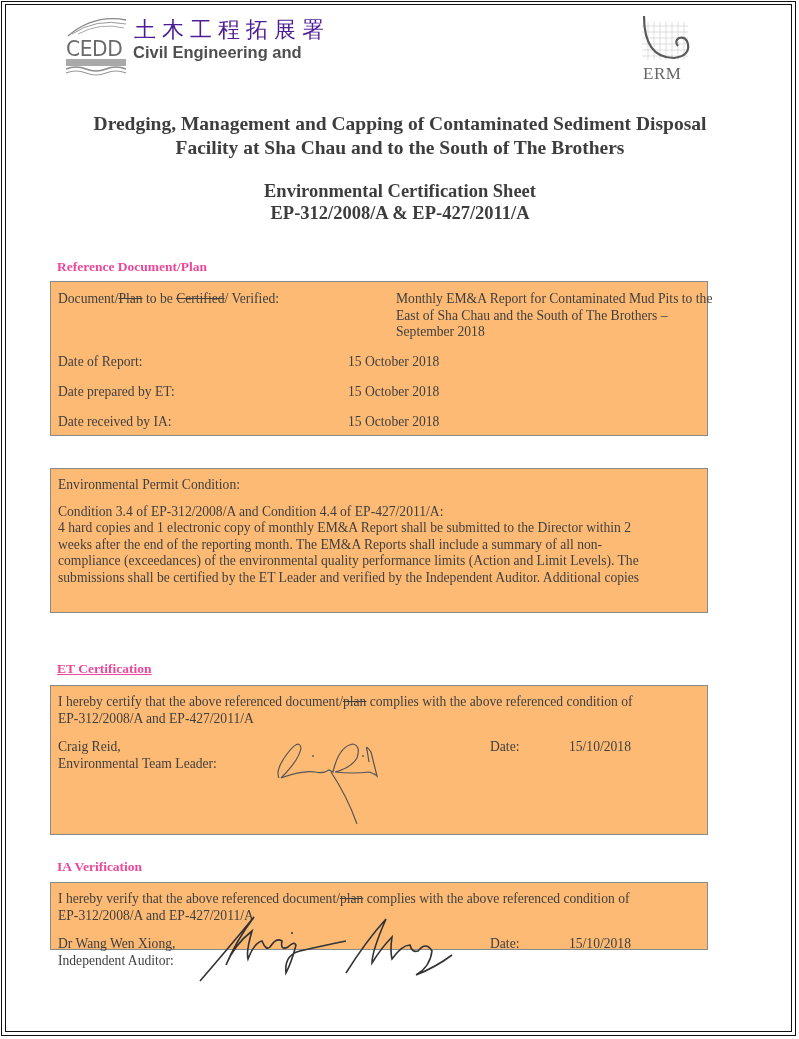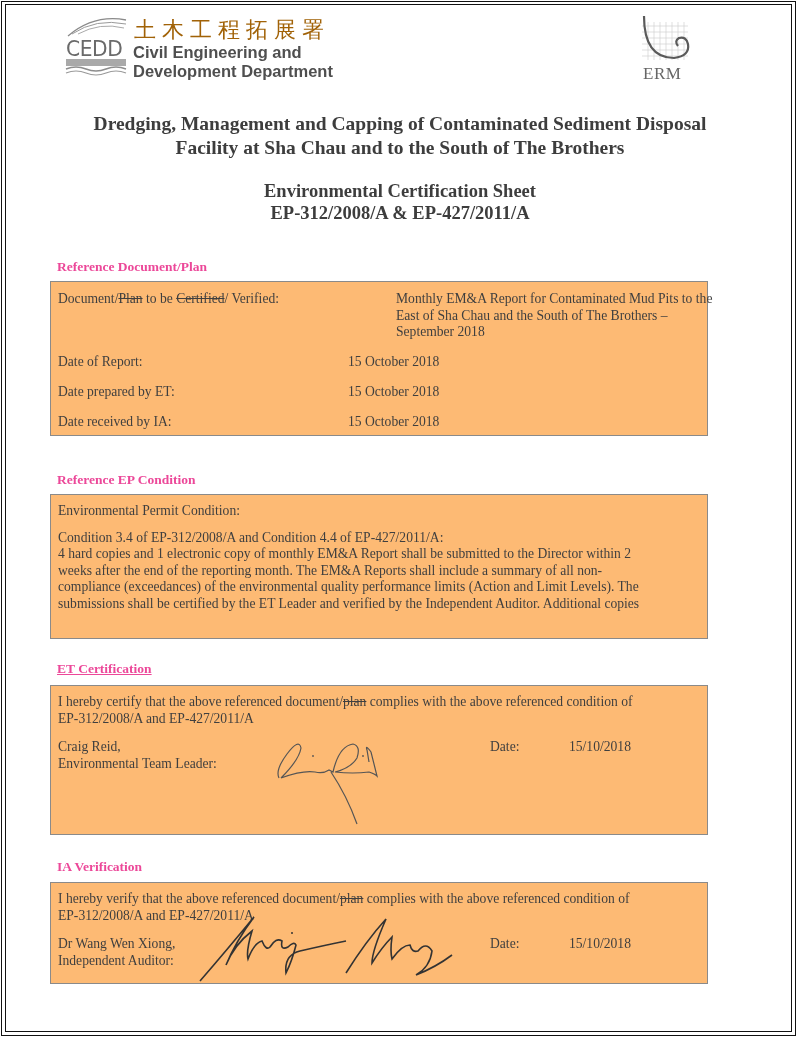--- a/index.html
+++ b/index.html
@@ -18,21 +18,21 @@
   
   .cedd-logo { position: absolute; left: 64px; top: 12px; width: 300px; height: 72px; }
   .cedd-mark { position: absolute; left: 0; top: 0; width: 64px; height: 66px; }
   .cedd-mark svg { width: 64px; height: 66px; }
   .cedd-letters {
     position: absolute; left: 2px; top: 24px;
     font-family: "DejaVu Sans", "Liberation Sans", sans-serif; font-size: 22px; color: #6a6a6a;
     letter-spacing: -0.5px; transform: scaleX(0.92); transform-origin: left;
   }
   .cedd-chinese {
-    position: absolute; left: 70px; top: 3px; font-size: 22px; color: #a16207;
+    position: absolute; left: 70px; top: 3px; font-size: 22px; color: #4c1d95;
     font-family: "DejaVu Sans", sans-serif; letter-spacing: 6px;
   }
   .cedd-name {
     position: absolute; left: 69px; top: 31px;
     font-family: "Liberation Sans", "DejaVu Sans", sans-serif; font-weight: bold;
     font-size: 16.5px; color: #4f4f4f; line-height: 19px;
   }
   .erm-logo { position: absolute; left: 640px; top: 14px; width: 56px; height: 72px; }
   .erm-logo svg { width: 56px; height: 50px; }
   .erm-text {
@@ -81,21 +81,20 @@
       <path d="M14 22 Q 36 10 60 16" stroke="#aaa" stroke-width="1" fill="none"></path>
       <rect x="2" y="47" width="60" height="7" fill="#a9a9a9"></rect>
       <path d="M2 57 Q 12 53 22 57 T 42 57 T 62 57" stroke="#8d8d8d" stroke-width="1.4" fill="none"></path>
       <path d="M2 61 Q 12 57 22 61 T 42 61 T 62 61" stroke="#9a9a9a" stroke-width="1.2" fill="none"></path>
     </svg>
   </div>
   <div class="cedd-letters">CEDD</div>
   <div class="cedd-chinese">土木工程拓展署</div>
   <div class="cedd-name">
     <div>Civil Engineering and</div>
-    <div>Development Department</div>
   </div>
 </div>
 
 <div class="erm-logo">
   <svg viewBox="0 0 56 50">
     <g stroke="#c9c9c9" stroke-width="0.6">
       <line x1="2" y1="12" x2="48" y2="12"></line>
         <line x1="2" y1="18" x2="48" y2="18"></line>
       <line x1="2" y1="24" x2="48" y2="24"></line>
         <line x1="2" y1="30" x2="48" y2="30"></line>
@@ -135,21 +134,21 @@
   </div>
   <div class="row txt" style="top:72px;">Date of Report:</div>
   <div class="val txt" style="top:72px;">15 October 2018</div>
   <div class="row txt" style="top:102px;">Date prepared by  ET:</div>
   <div class="val txt" style="top:102px;">15 October 2018</div>
   <div class="row txt" style="top:132px;">Date received by IA:</div>
   <div class="val txt" style="top:132px;">15 October 2018</div>
 </div>
 
 <div class="section-heading" style="top:472px;">Reference EP Condition</div>
-<div class="box" style="top:494px; height:145px;padding-left:8px;">
+<div class="box" style="top:468px; height:145px;padding-left:8px;">
   <div class="para txt" style="top:8px;">Environmental Permit Condition:</div>
   <div class="para txt" style="top:35px;">Condition 3.4 of EP-312/2008/A and Condition 4.4 of EP-427/2011/A:</div>
   <div class="para txt" style="top:51px;">
     <div>4 hard copies and 1 electronic copy of monthly EM&amp;A Report shall be submitted to the Director within 2</div>
     <div>weeks after the end of the reporting month. The EM&amp;A Reports shall include a summary of all non-</div>
     <div>compliance (exceedances) of the environmental quality performance limits (Action and Limit Levels). The</div>
     <div>submissions shall be certified by the ET Leader and verified by the Independent Auditor. Additional copies</div>
   </div>
 </div>
 
@@ -167,21 +166,21 @@
     <path d="M6 38 Q 2 30 14 14 Q 26 -2 28 8 Q 26 20 8 38 Q 30 30 42 32 Q 50 34 56 30 L 60 32 Q 66 6 80 4 Q 88 6 84 18 Q 78 28 62 32 Q 80 34 96 32 Q 102 34 104 36 L 98 12 Q 92 4 94 10 L 96 22" stroke="#555" stroke-width="1.2" fill="none"></path>
     <path d="M58 32 Q 74 56 84 84" stroke="#555" stroke-width="1.2" fill="none"></path>
     <circle cx="40" cy="16" r="0.9" fill="#555"></circle>
     <circle cx="90" cy="16" r="0.9" fill="#555"></circle>
   </svg>
   <div class="txt" style="position:absolute; left:439px; top:53px;">Date:</div>
   <div class="txt" style="position:absolute; left:518px; top:53px;">15/10/2018</div>
 </div>
 
 <div class="section-heading" style="top:859px;">IA Verification</div>
-<div class="box" style="top:882px; height:102px;">
+<div class="box" style="top:882px; height:68px;">
   <div class="para txt" style="top:8px;">
     <div><span>I hereby verify that the above referenced document/</span><span class="strike">plan</span><span> complies with the above referenced condition of</span></div>
     <div>EP-312/2008/A and EP-427/2011/A</div>
   </div>
   <div class="row txt" style="top:53px;">
     <div>Dr Wang Wen Xiong,</div>
     <div>Independent Auditor:</div>
   </div>
   <svg class="sig-svg" style="left:145px; top:28px; width:260px; height:72px;" viewBox="0 0 260 72">
     <path d="M4 70 Q 30 40 58 6 Q 40 30 30 54 Q 38 34 56 20 Q 50 40 52 48 Q 58 32 66 30 Q 70 40 74 36 Q 80 26 86 30 Q 84 40 92 36 Q 98 30 100 34 Q 96 50 90 62 Q 88 44 104 40 Q 130 34 150 30" stroke="#333" stroke-width="1.6" fill="none"></path>

